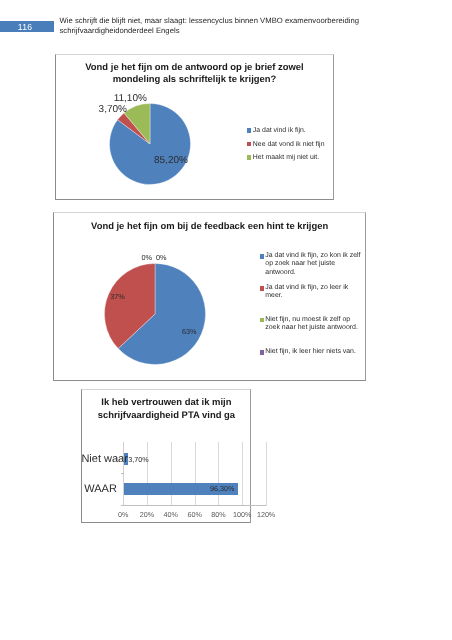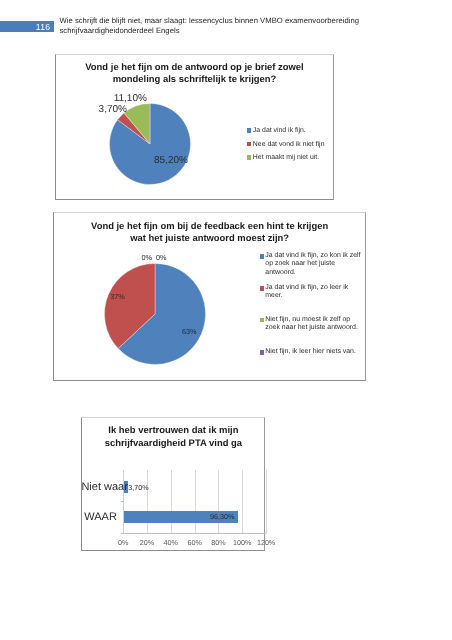--- a/index.html
+++ b/index.html
@@ -1,27 +1,27 @@
 <!DOCTYPE html>
 <html><head>
 <meta charset="utf-8">
 <style>
   html,body{margin:0;padding:0;}
   *{-webkit-font-smoothing:antialiased;-moz-osx-font-smoothing:grayscale;}
   .page{will-change:transform;}
   body{width:452px;height:640px;background:#ffffff;font-family:"Liberation Sans",sans-serif;overflow:hidden;position:relative;-webkit-font-smoothing:antialiased;text-rendering:geometricPrecision;}
   .page{position:absolute;left:0;top:0;width:452px;height:640px;background:#fff;}
 
-  .pagenum{position:absolute;left:0;top:21px;width:53.9px;height:10.5px;background:#4a7ebb;color:#ffffff;font-size:8.6px;text-align:right;padding-right:3.6px;box-sizing:border-box;line-height:12.1px;letter-spacing:0.3px;}
+  .pagenum{position:absolute;left:0;top:21px;width:53.9px;height:10.5px;background:#4a7ebb;color:#ffffff;font-size:8.6px;text-align:center;padding-right:3.6px;box-sizing:border-box;line-height:12.1px;letter-spacing:0.3px;}
   .hdr{position:absolute;left:59.5px;top:15.5px;width:310px;font-size:7.7px;color:#262626;line-height:10.3px;letter-spacing:0.01px;}
 
   .chartbox{position:absolute;border:1px solid #8c8c8c;border-top-color:#d4d4d4;border-right-color:#9a9a9a;background:#fff;box-sizing:border-box;}
   #c1{left:55.4px;top:54px;width:278.2px;height:145.6px;}
   #c2{left:53.4px;top:212.2px;width:312.5px;height:168.7px;}
-  #c3{left:81.4px;top:389.4px;width:184px;height:133.6px;margin-top:28px;}
+  #c3{left:81.4px;top:389.4px;width:170px;height:133.6px;}
 
   .ctitle{position:absolute;left:0;right:0;text-align:center;font-weight:bold;color:#1a1a1a;}
   #c1 .ctitle{top:7.2px;font-size:9.45px;line-height:12.3px;}
   #c2 .ctitle{top:6.5px;font-size:9.42px;line-height:11.9px;}
   #c3 .ctitle{top:6.4px;font-size:9.45px;line-height:12.85px;}
 
   .pielabel{position:absolute;color:#2b2b2b;white-space:nowrap;}
   .legend{position:absolute;}
   .legitem{display:flex;align-items:flex-start;}
   .swatch{width:4.4px;height:4.4px;flex:0 0 auto;margin-right:1.9px;}
@@ -111,21 +111,20 @@
       <div class="legitem">
         <span class="swatch"></span>
         <span class="legtext">Het maakt mij niet uit.</span>
       </div>
     </div>
   </div>
 
   <div class="chartbox" id="c2">
     <div class="ctitle">
       <div>Vond je het fijn om bij de feedback een hint te krijgen</div>
-      <div>wat het juiste antwoord moest zijn?</div>
     </div>
     <svg class="pie" id="pie2" width="110" height="110" viewBox="0 0 110 110">
       <path id="p2a" d="M 55 55 L 55.000 4.500 A 50.5 50.5 0 1 1 18.187 89.570 Z" fill="#4f81bd" stroke="#ffffff" stroke-width="0.35"></path>
       <path id="p2b" d="M 55 55 L 18.187 89.570 A 50.5 50.5 0 0 1 55.000 4.500 Z" fill="#c0504d" stroke="#ffffff" stroke-width="0.35"></path>
       <path id="p2c" d="" fill="#9bbb59" stroke="#ffffff" stroke-width="0.35"></path>
       <path id="p2d" d="" fill="#8064a2" stroke="#ffffff" stroke-width="0.35"></path>
     </svg>
     <div class="pielabel l2a">63%</div>
     <div class="pielabel l2b">37%</div>
     <div class="pielabel l2c">0%</div>

